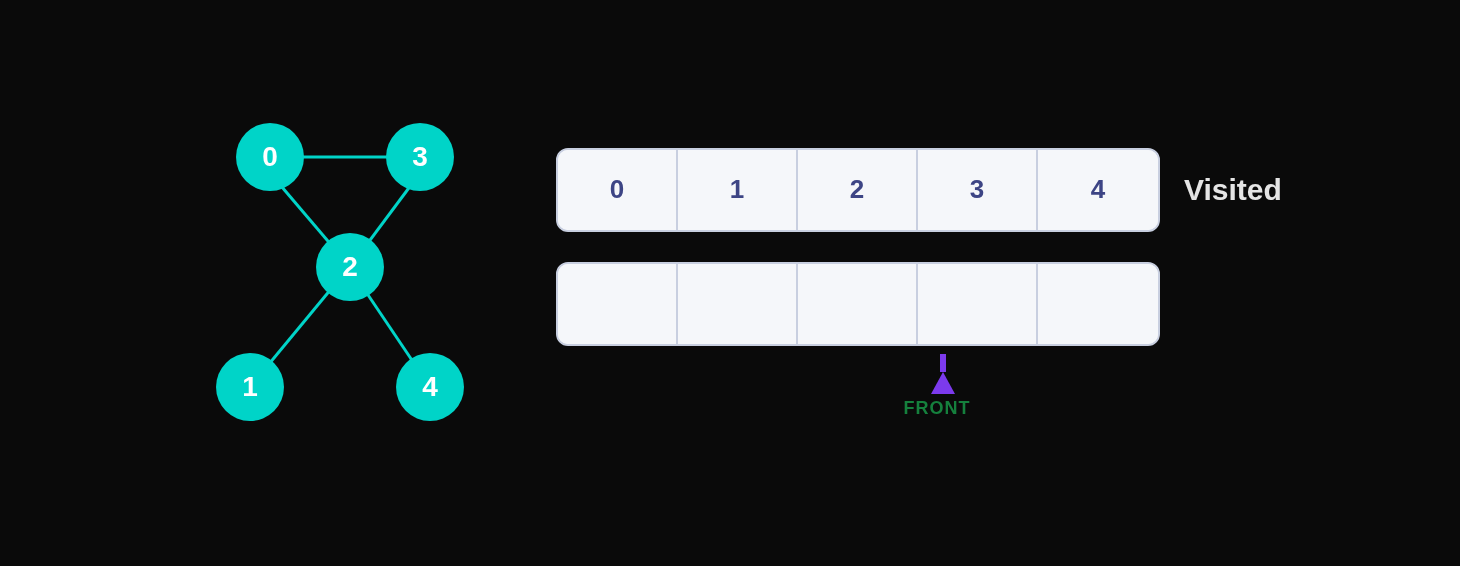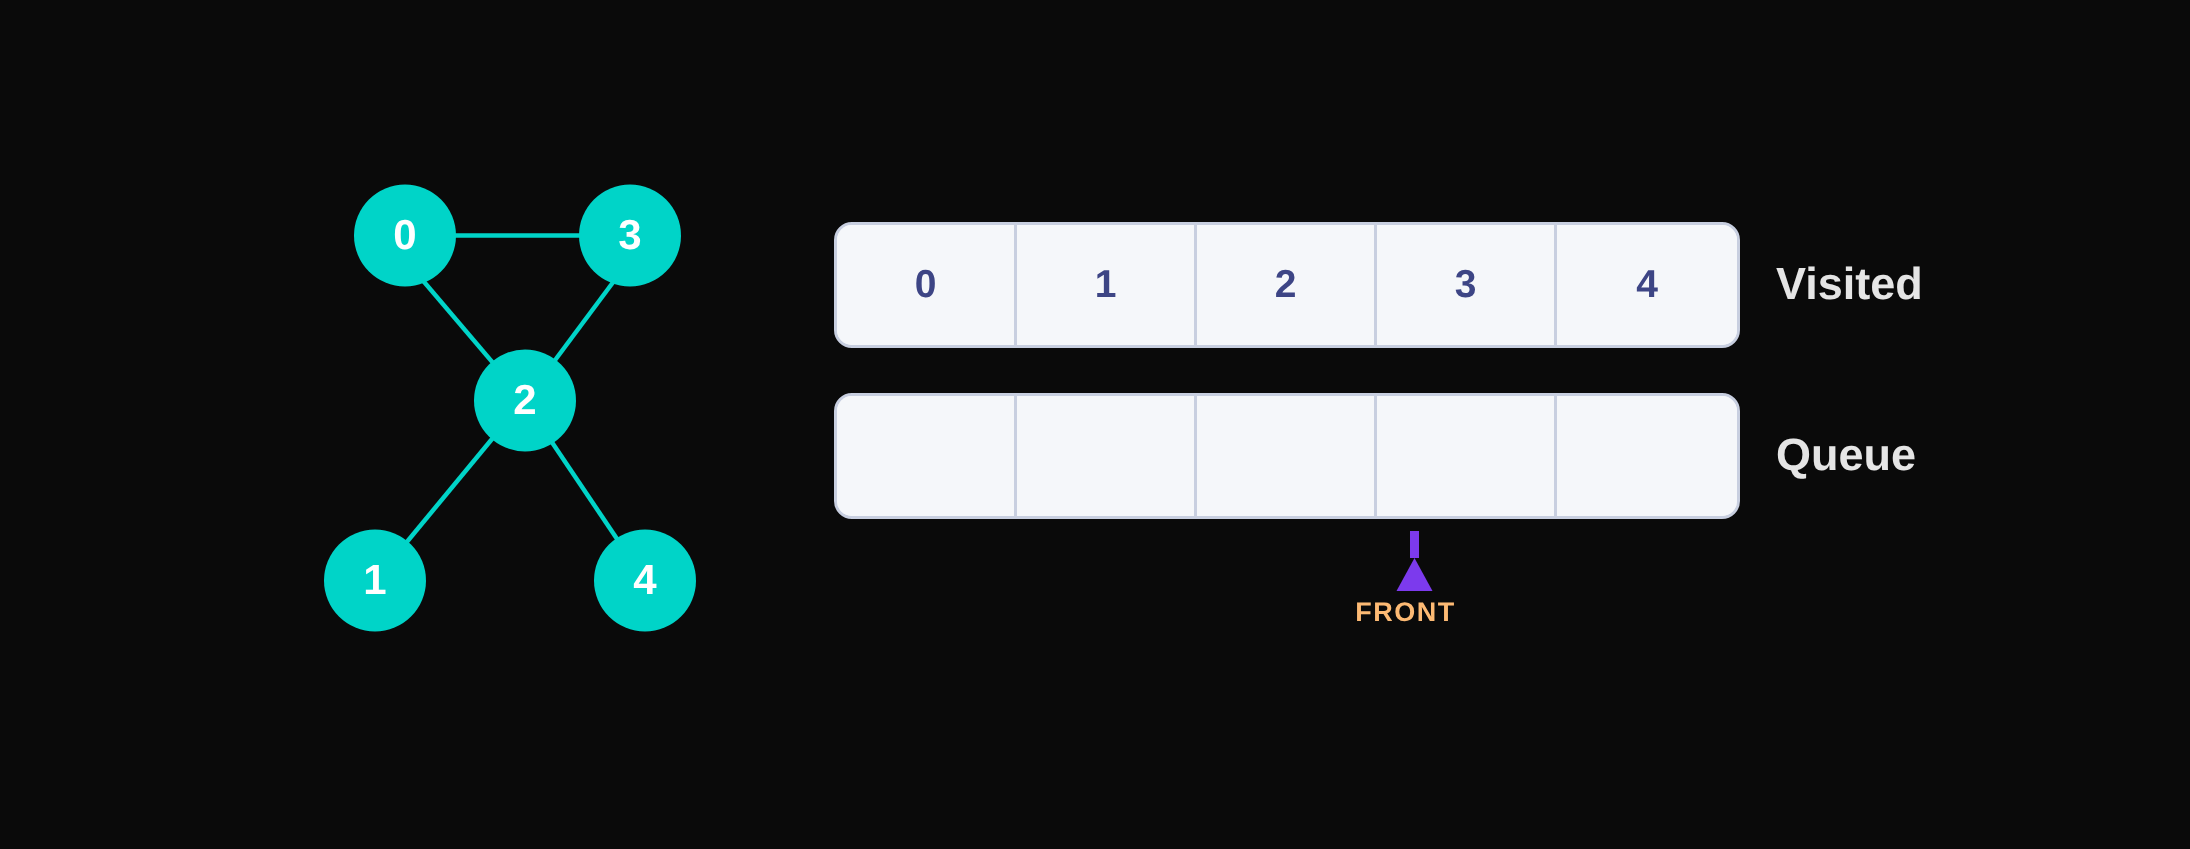--- a/index.html
+++ b/index.html
@@ -134,21 +134,21 @@
 
     .arrow-stem {
       width: 6px;
       height: 18px;
       background: #7c3aed;
     }
 
     .front-label {
       font-size: 18px;
       font-weight: 800;
-      color: #fdba74;
+      color: #15803d;
       letter-spacing: 1px;
       margin-top: 4px;
       margin-left: -12px;
     }
   </style>
 </head>
 <body>
 
 <div class="main-container">
 
@@ -188,21 +188,20 @@
 
     <div class="queue-section">
       <div class="queue-row">
         <div class="array-container">
           <div class="array-cell"></div>
           <div class="array-cell"></div>
           <div class="array-cell"></div>
           <div class="array-cell"></div>
           <div class="array-cell"></div>
         </div>
-        <div class="array-label">Queue</div>
       </div>
 
       <div class="front-arrow-container">
         <div class="arrow-stem"></div>
         <div class="arrow-up"></div>
         <div class="front-label">FRONT</div>
       </div>
     </div>
 
   </div>

